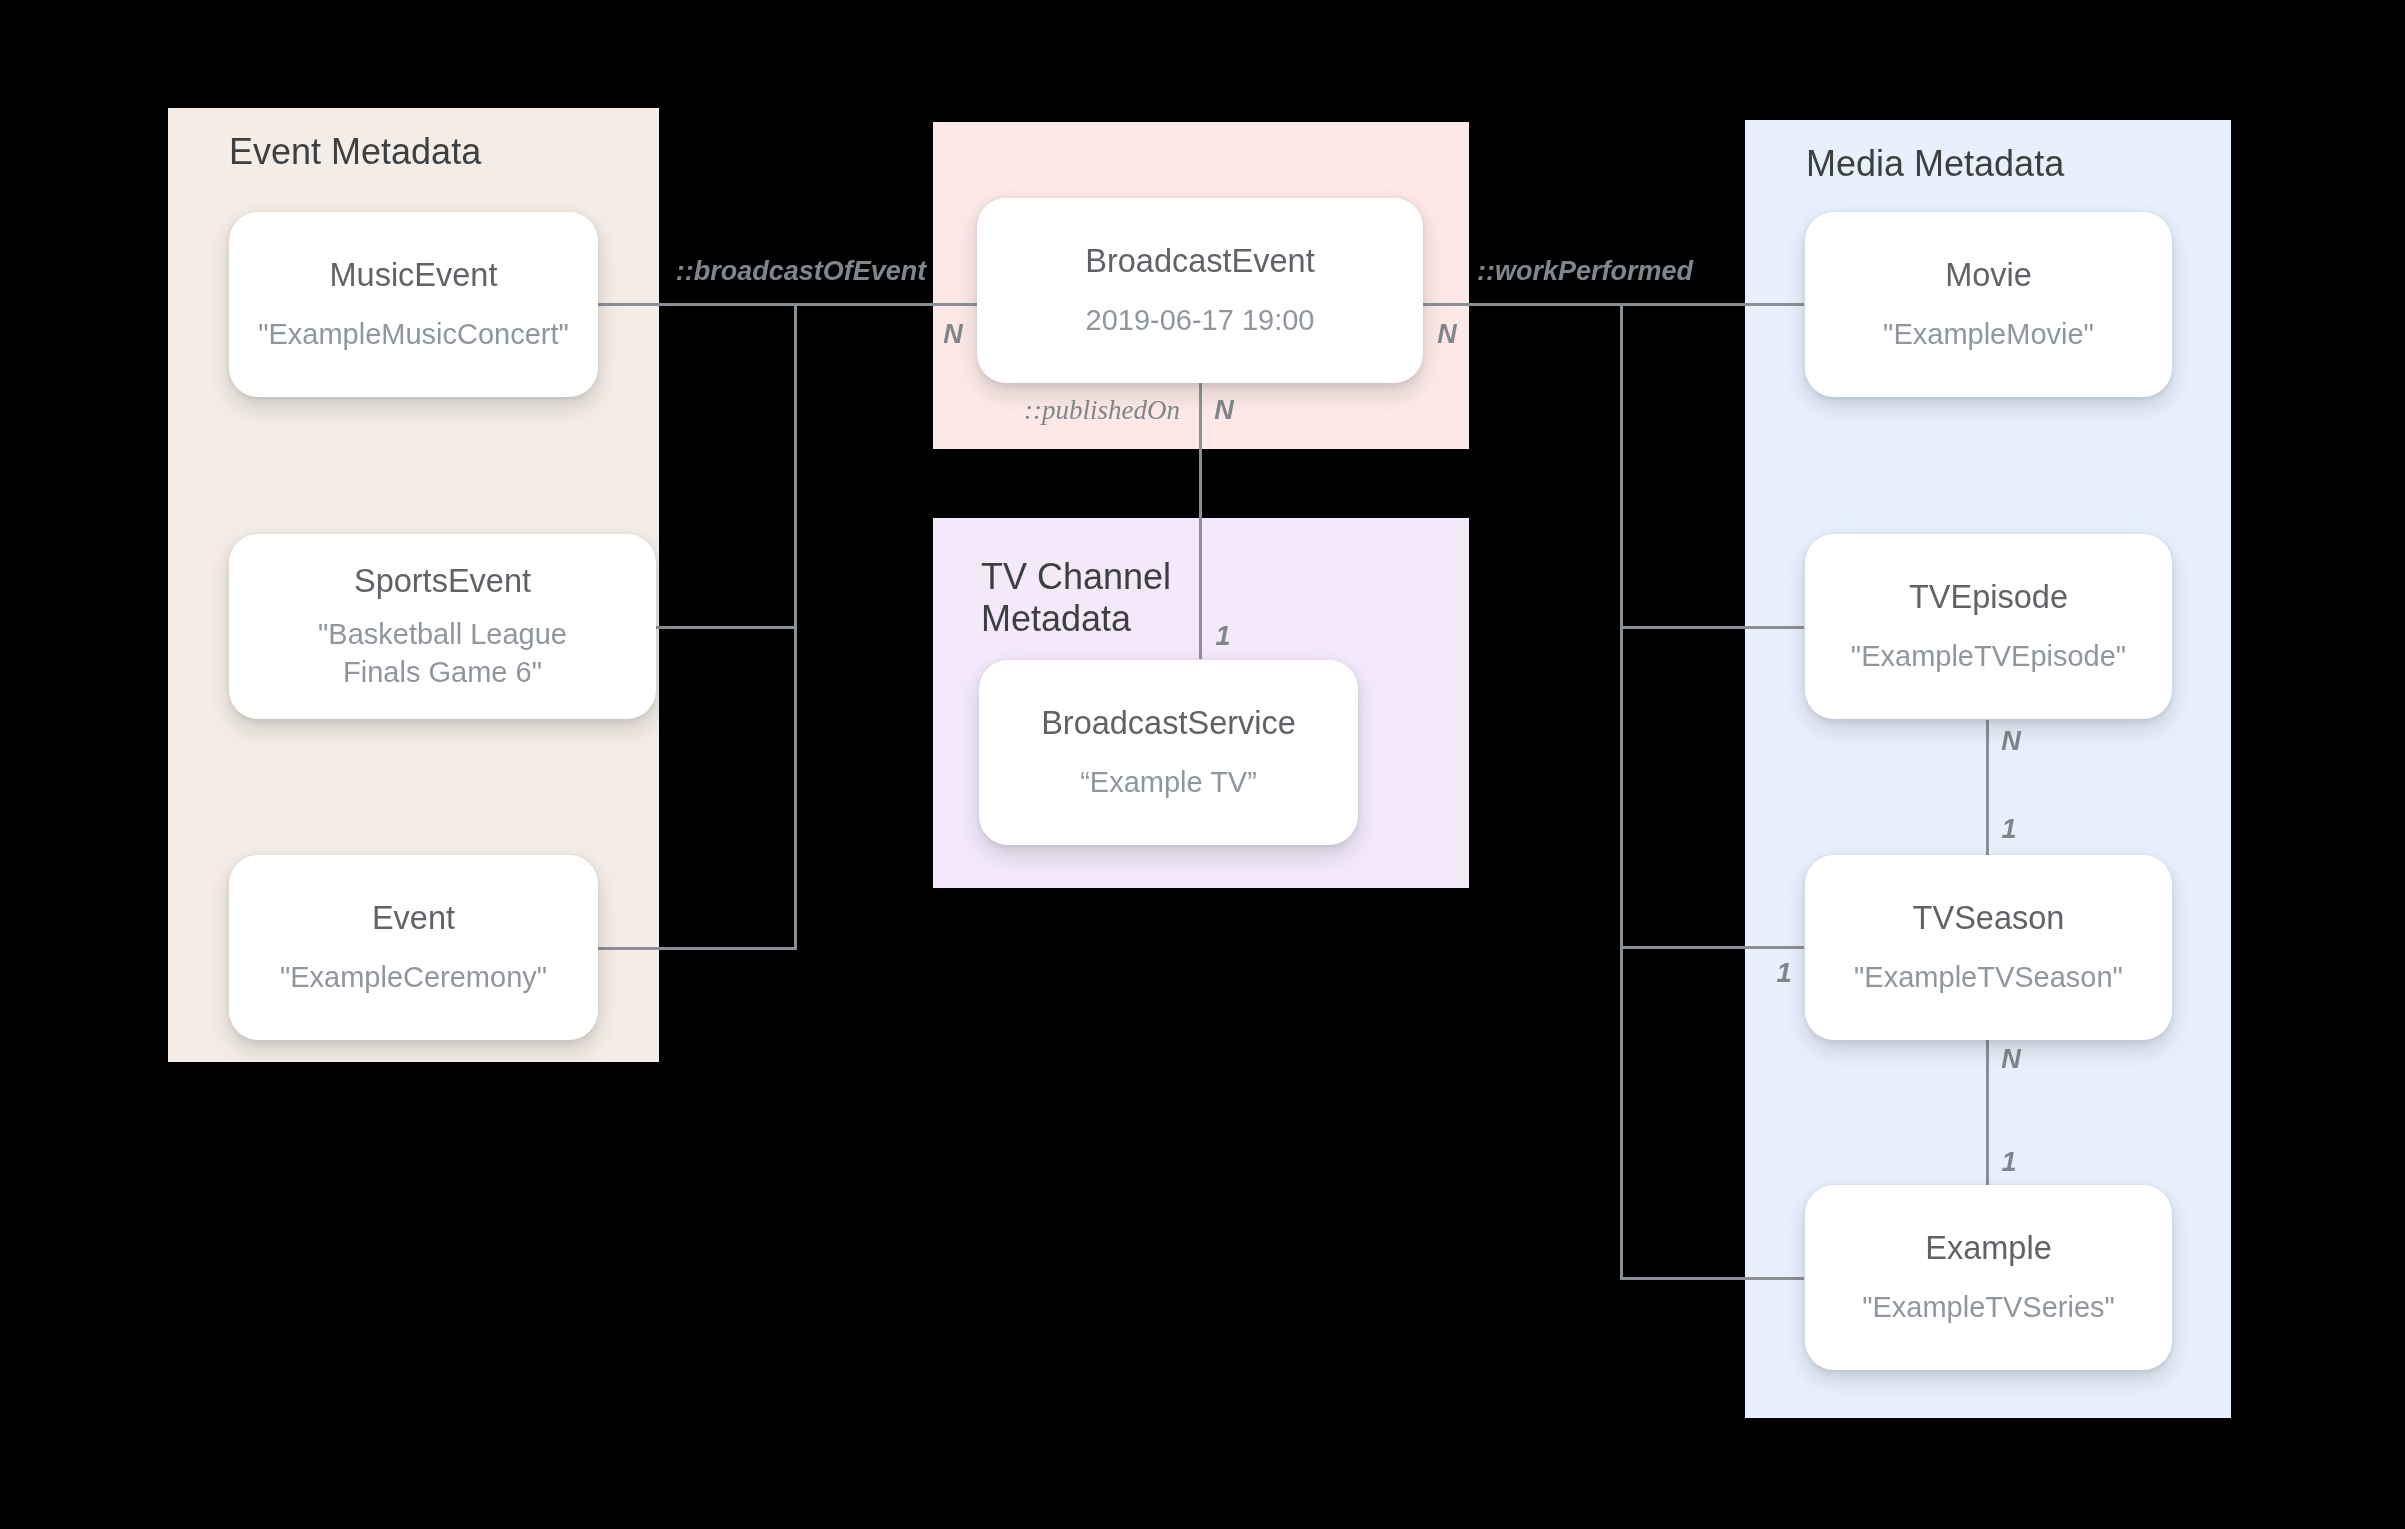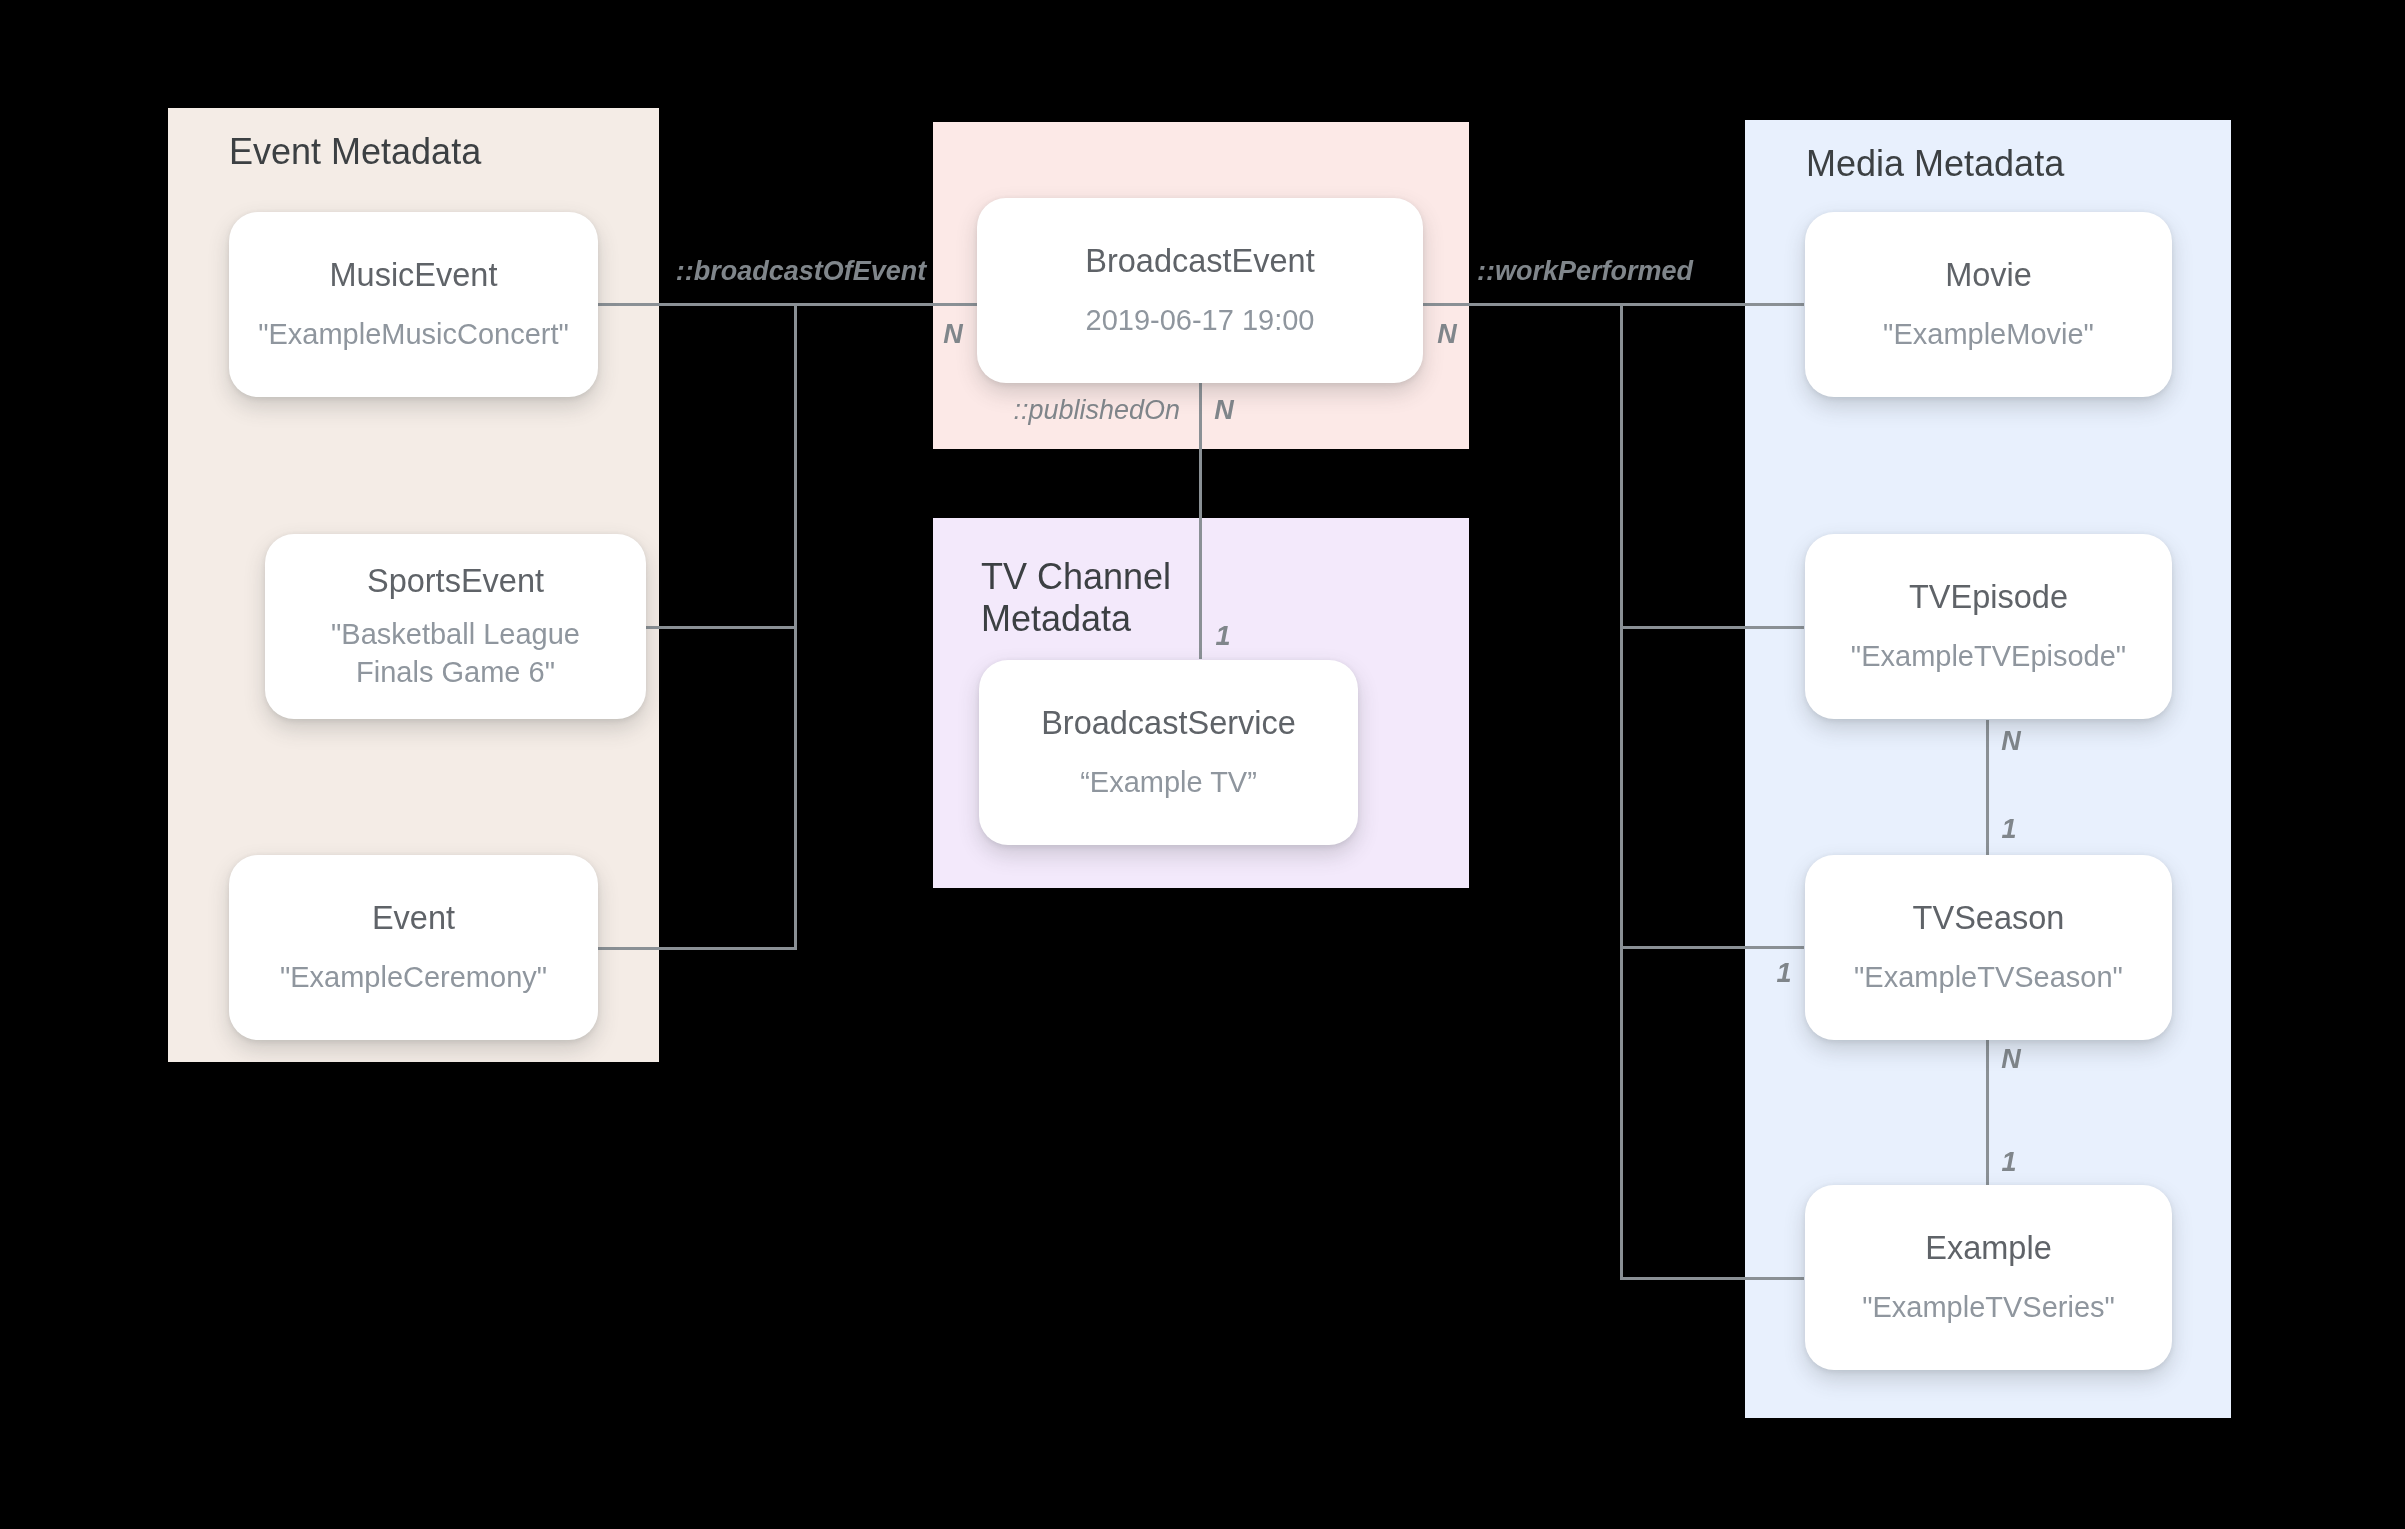--- a/index.html
+++ b/index.html
@@ -31,21 +31,21 @@
     display:flex;flex-direction:column;align-items:center;justify-content:center;
     text-align:center;padding:0 23px;box-sizing:border-box;
   }
   .node-title{font-size:32.5px;line-height:38px;color:var(--c-node_title);}
   .node-sub{font-size:29px;line-height:38px;color:var(--c-node_subtitle);margin-top:21px;max-width:325px;}
   .line{position:absolute;background:var(--c-line);}
   .rel-label{
     position:absolute;font-size:27px;font-style:italic;font-weight:700;
     color:var(--c-label);white-space:nowrap;transform:translateX(-50%);
   }
-  .rel-label.right-align{transform:translateX(-100%);font-weight:400;}
+  .rel-label.right-align{transform:translateX(-100%);font-weight:400;font-family:Liberation Serif, serif;}
   .card{
     position:absolute;font-size:27px;font-style:italic;font-weight:700;
     color:var(--c-label);transform:translateX(-50%);white-space:nowrap;
   }
 </style>
 </head>
 <body>
 
 <div id="canvas">
 
@@ -92,21 +92,21 @@
   <span class="card" style="left:2009px;top:814px;">1</span>
   <span class="card" style="left:1784px;top:958px;">1</span>
   <span class="card" style="left:2011px;top:1044px;">N</span>
   <span class="card" style="left:2009px;top:1147px;">1</span>
 
   <div class="node" style="left:229px;top:212px;width:369px;height:185px;">
     <div class="node-title">MusicEvent</div>
     <div class="node-sub">"ExampleMusicConcert"</div>
   </div>
 
-  <div class="node" style="left:229px;top:534px;width:381px;height:185px;margin-left:36px;">
+  <div class="node" style="left:229px;top:534px;width:427px;height:185px;">
     <div class="node-title">SportsEvent</div>
     <div class="node-sub" style="max-width:315px;margin-top:15.3px;">"Basketball League Finals Game 6"</div>
   </div>
 
   <div class="node" style="left:229px;top:855px;width:369px;height:185px;">
     <div class="node-title">Event</div>
     <div class="node-sub">"ExampleCeremony"</div>
   </div>
 
   <div class="node" style="left:977px;top:198px;width:446px;height:185px;">

